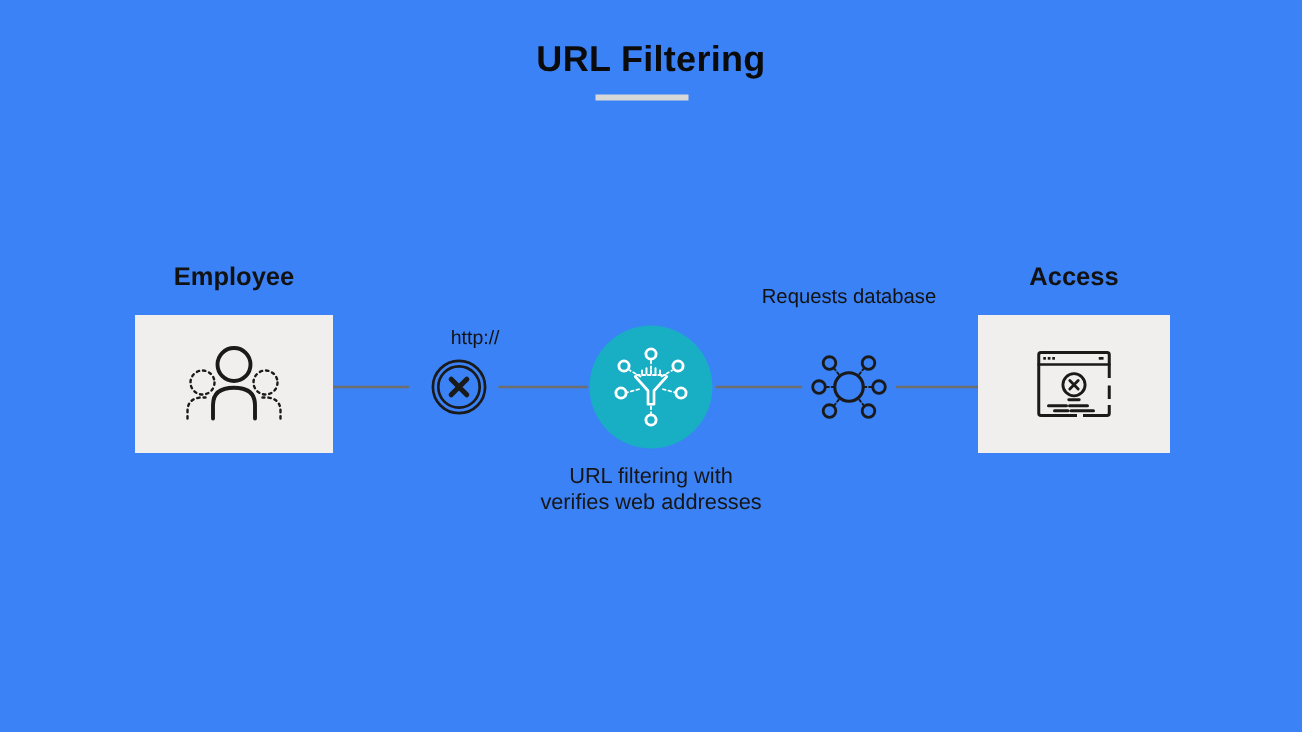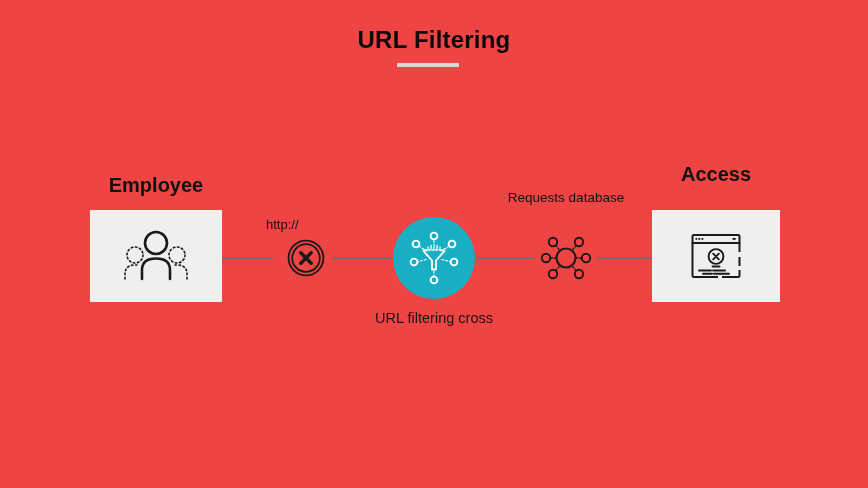--- a/index.html
+++ b/index.html
@@ -1,59 +1,59 @@
 <!DOCTYPE html>
 <html><head>
 <meta charset="utf-8">
 <style>
   * { margin: 0; padding: 0; box-sizing: border-box; }
   html, body { background: #ffffff; }
   #canvas {
     position: relative;
     width: 868px;
     height: 488px;
-    background: #ef4444;
+    background: #3b82f6;
     font-family: "Liberation Sans", "DejaVu Sans", sans-serif;
     color: #121212;
     overflow: hidden;
   }
   .abs { position: absolute; }
   .page-title {
     left: 0; right: 0; top: 26px;
     text-align: center;
     font-size: 24px;
     font-weight: 800;
     letter-spacing: 0.2px;
     color: #0b0b0b;
   }
   .title-underline {
     left: 397px; top: 63px;
     width: 62px; height: 4px;
     background: #d8d8d8;
   }
   .node-label {
     text-align: center;
-    font-size: 20px;
+    font-size: 17px;
     font-weight: 700;
     line-height: 18px;
     color: #121212;
   }
   .employee-label { left: 90px; top: 176px; width: 132px; }
-  .access-label   { left: 652px; top: 165px; width: 128px; text-align: center; }
+  .access-label   { left: 652px; top: 176px; width: 128px; text-align: center; }
   .gray-box {
     background: #f0efee;
     display: flex;
     align-items: center;
     justify-content: center;
   }
   .employee-box { left: 90px;  top: 210px; width: 132px; height: 92px; }
   .blocked-box  { left: 652px; top: 210px; width: 128px; height: 92px; }
   .http-label {
-    left: 266px; top: 217px; width: 80px;
-    text-align: left;
+    left: 253px; top: 217px; width: 80px;
+    text-align: right;
     font-size: 13px;
     font-weight: 400;
   }
   .request-label {
     left: 496px; top: 189px; width: 140px;
     text-align: center;
     font-size: 13.5px;
     font-weight: 400;
     line-height: 17px;
   }
@@ -155,21 +155,22 @@
         <line x1="30" y1="14.5" x2="30" y2="18"></line>
         <line x1="33" y1="16" x2="33" y2="18"></line>
         <line x1="17.5" y1="19" x2="36.5" y2="19" stroke-dasharray="2 1.6"></line>
       </g>
 
       <path d="M16.5 20 L25 29.5 V38.5 M37.5 20 L29 29.5 V38.5 M25 38.5 H29" stroke-width="1.8"></path>
     </svg>
   </div>
 
   <div class="abs filter-caption">
-    <div>URL filtering cross</div>
+    <div>URL filtering with</div>
+    <div>verifies web addresses</div>
   </div>
 
   <div class="abs request-label">
     <div>Requests database</div>
   </div>
 
   <div class="abs molecule-icon">
     <svg width="56" height="50" viewBox="0 0 56 50" fill="none" stroke="#1a1a1a" stroke-linecap="round" stroke-linejoin="round">
       <circle cx="28" cy="25" r="9.5" stroke-width="2.1"></circle>
       <circle cx="8" cy="25" r="4.2" stroke-width="1.9"></circle>

